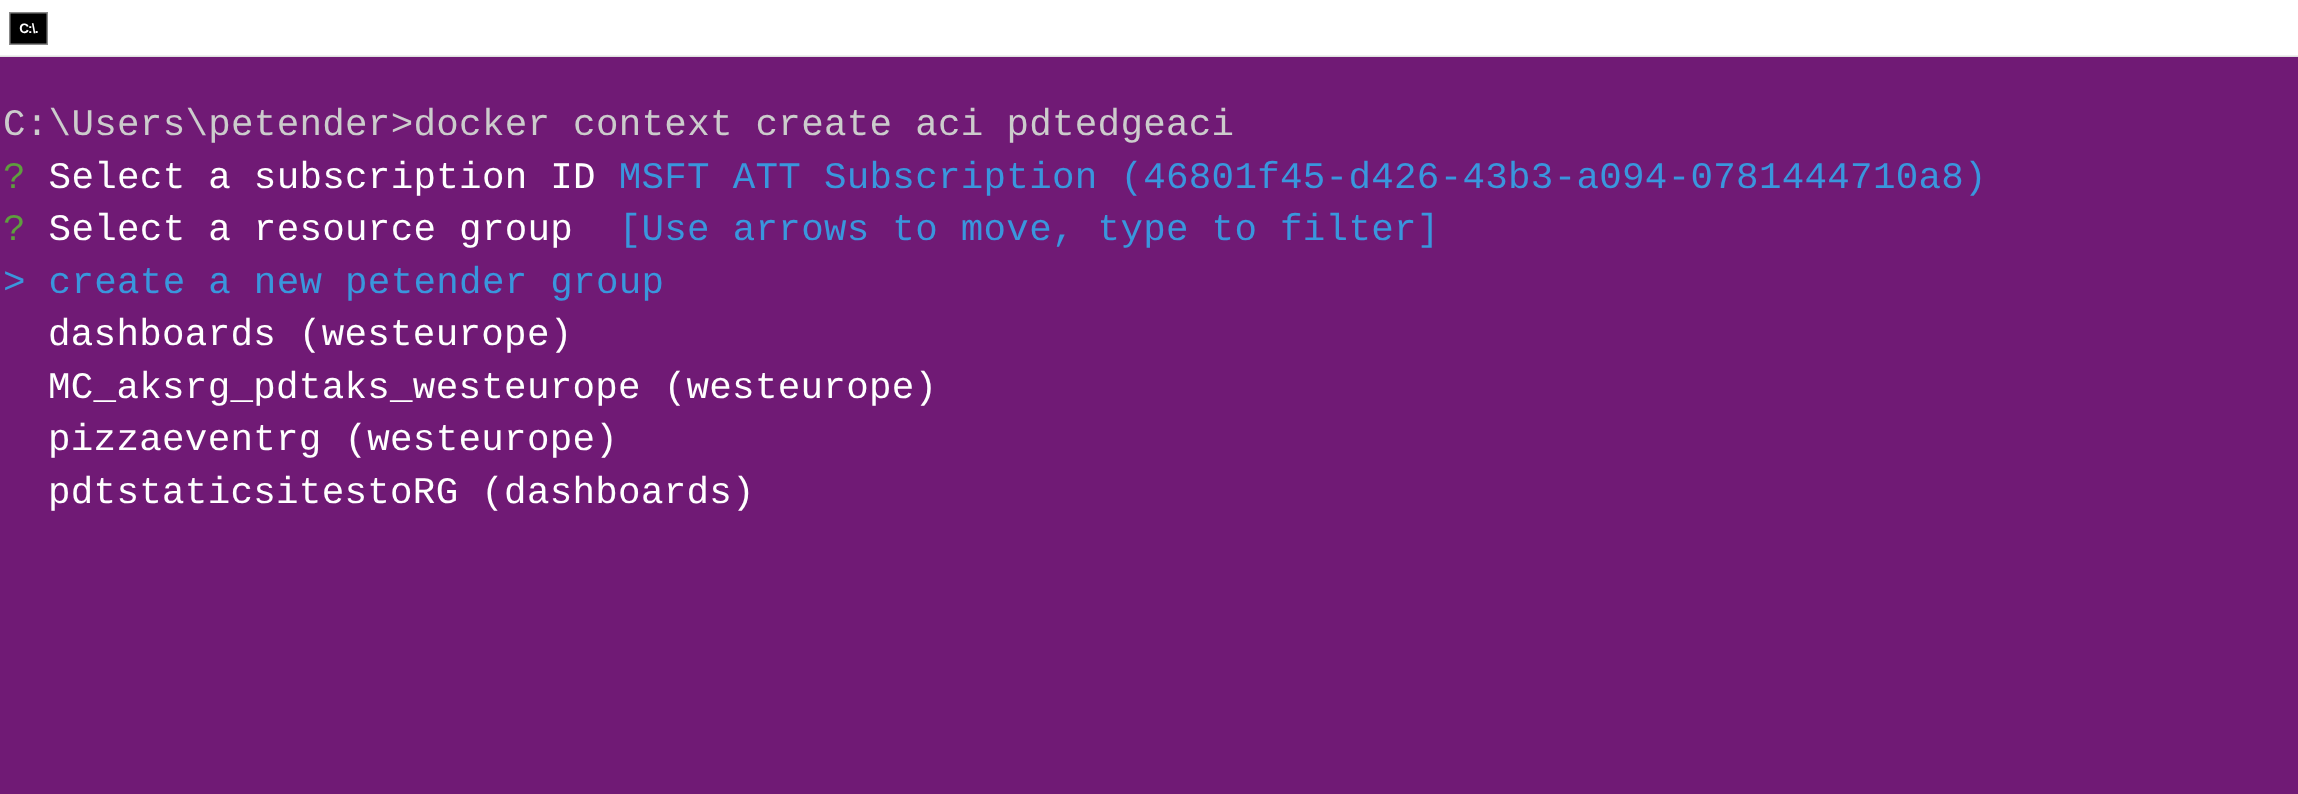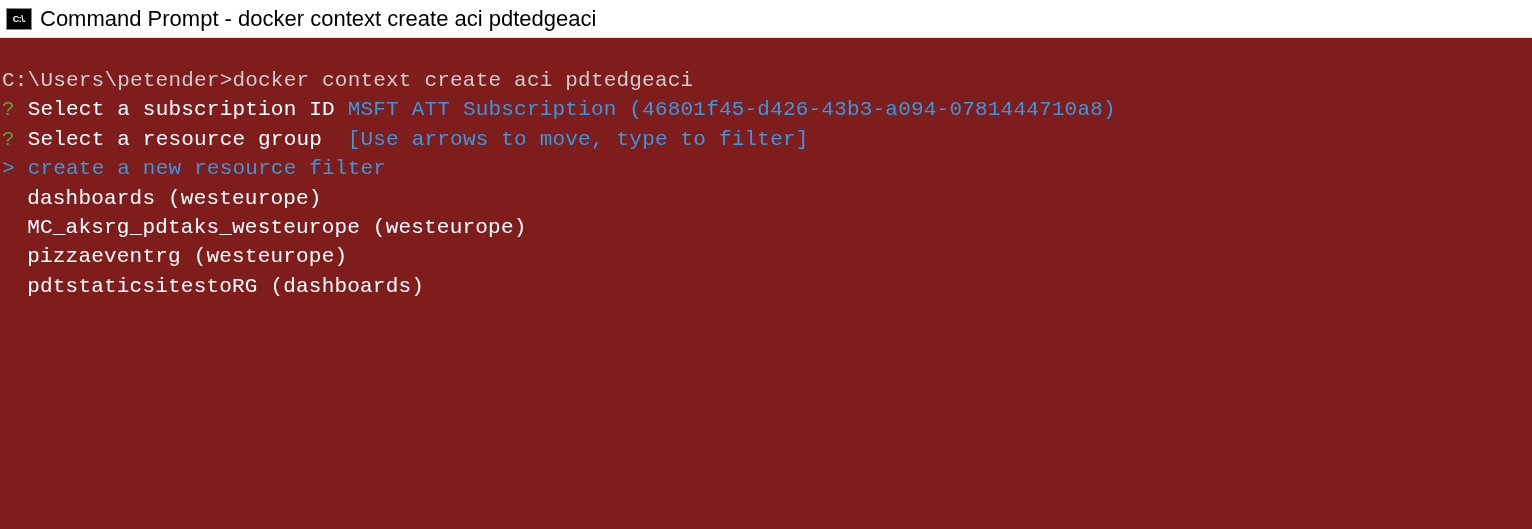--- a/index.html
+++ b/index.html
@@ -40,24 +40,24 @@
       letter-spacing: -0.5px;
       font-family: Arial, sans-serif;
     }
     .titlebar-title {
       color: #000000;
       font-size: 22px;
       font-family: "Segoe UI", Tahoma, sans-serif;
       font-weight: 400;
     }
     .terminal {
-      background: #7f1d1d;
+      background: #701a75;
       color: #cccccc;
       padding: 28px 2px 14px 2px;
-      font-size: 21px;
+      font-size: 25px;
       line-height: 1.4;
       height: calc(100% - 38px);
       letter-spacing: 0.2px;
     }
     .line {
       white-space: pre;
     }
     .prompt-path {
       color: #cccccc;
     }
@@ -90,25 +90,24 @@
       padding-left: 2ch;
     }
   </style>
 </head>
 <body>
 
 <div class="titlebar">
   <div class="titlebar-icon">
     <span class="titlebar-icon-text">C:\.</span>
   </div>
-  <span class="titlebar-title">Command Prompt - docker  context create aci pdtedgeaci</span>
 </div>
 
 <div class="terminal">
   <div class="line"><span class="prompt-path">C:\Users\petender&gt;</span><span class="command">docker context create aci pdtedgeaci</span></div>
   <div class="line"><span class="question-mark">?</span> <span class="question-text">Select a subscription ID</span> <span class="answer-cyan">MSFT ATT Subscription (46801f45-d426-43b3-a094-0781444710a8)</span></div>
   <div class="line"><span class="question-mark">?</span> <span class="question-text">Select a resource group </span> <span class="hint-cyan">[Use arrows to move, type to filter]</span></div>
-  <div class="line"><span class="selector-arrow">&gt;</span> <span class="selected-item">create a new resource filter</span></div>
+  <div class="line"><span class="selector-arrow">&gt;</span> <span class="selected-item">create a new petender group</span></div>
   <div class="line indent list-item">dashboards (westeurope)</div>
   <div class="line indent list-item">MC_aksrg_pdtaks_westeurope (westeurope)</div>
   <div class="line indent list-item">pizzaeventrg (westeurope)</div>
   <div class="line indent list-item">pdtstaticsitestoRG (dashboards)</div>
 </div>
 
 </body></html>

